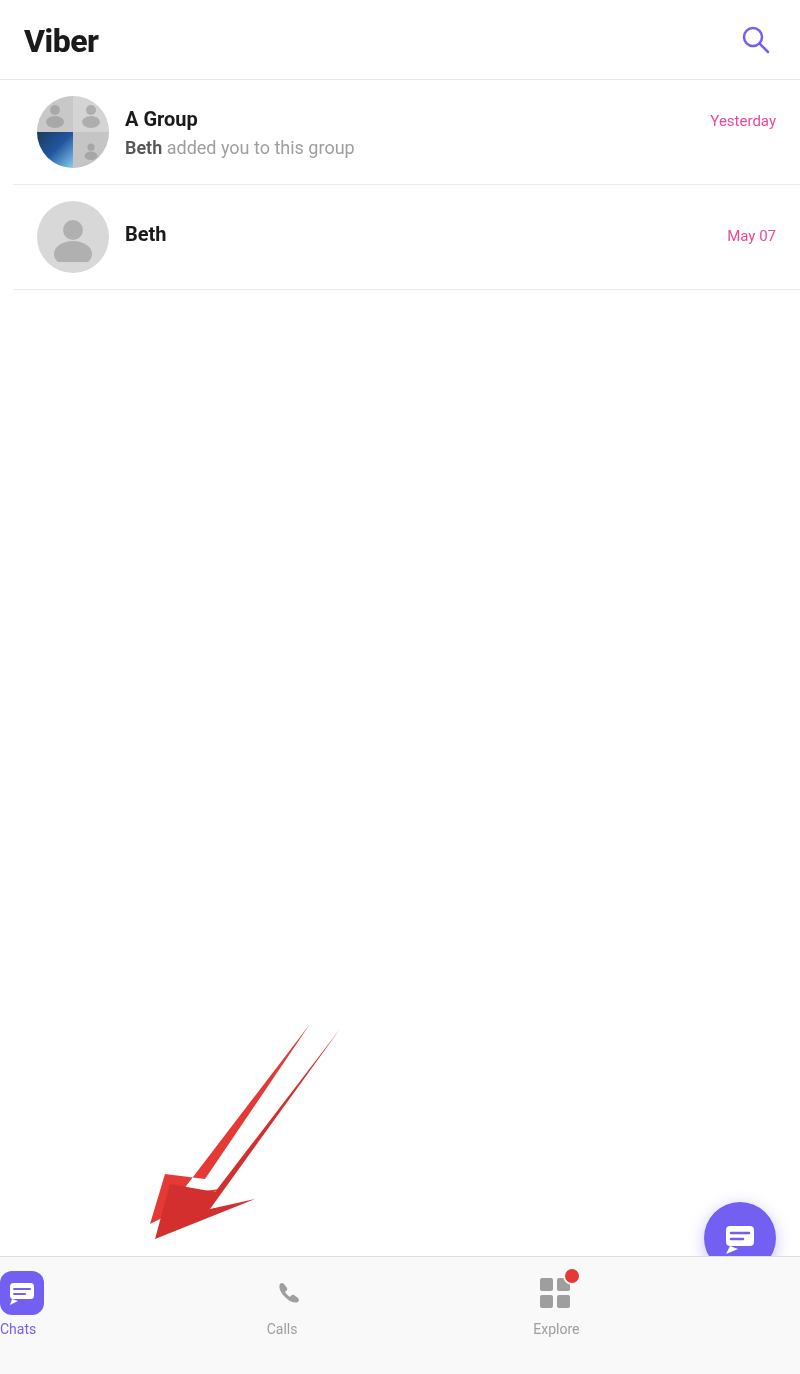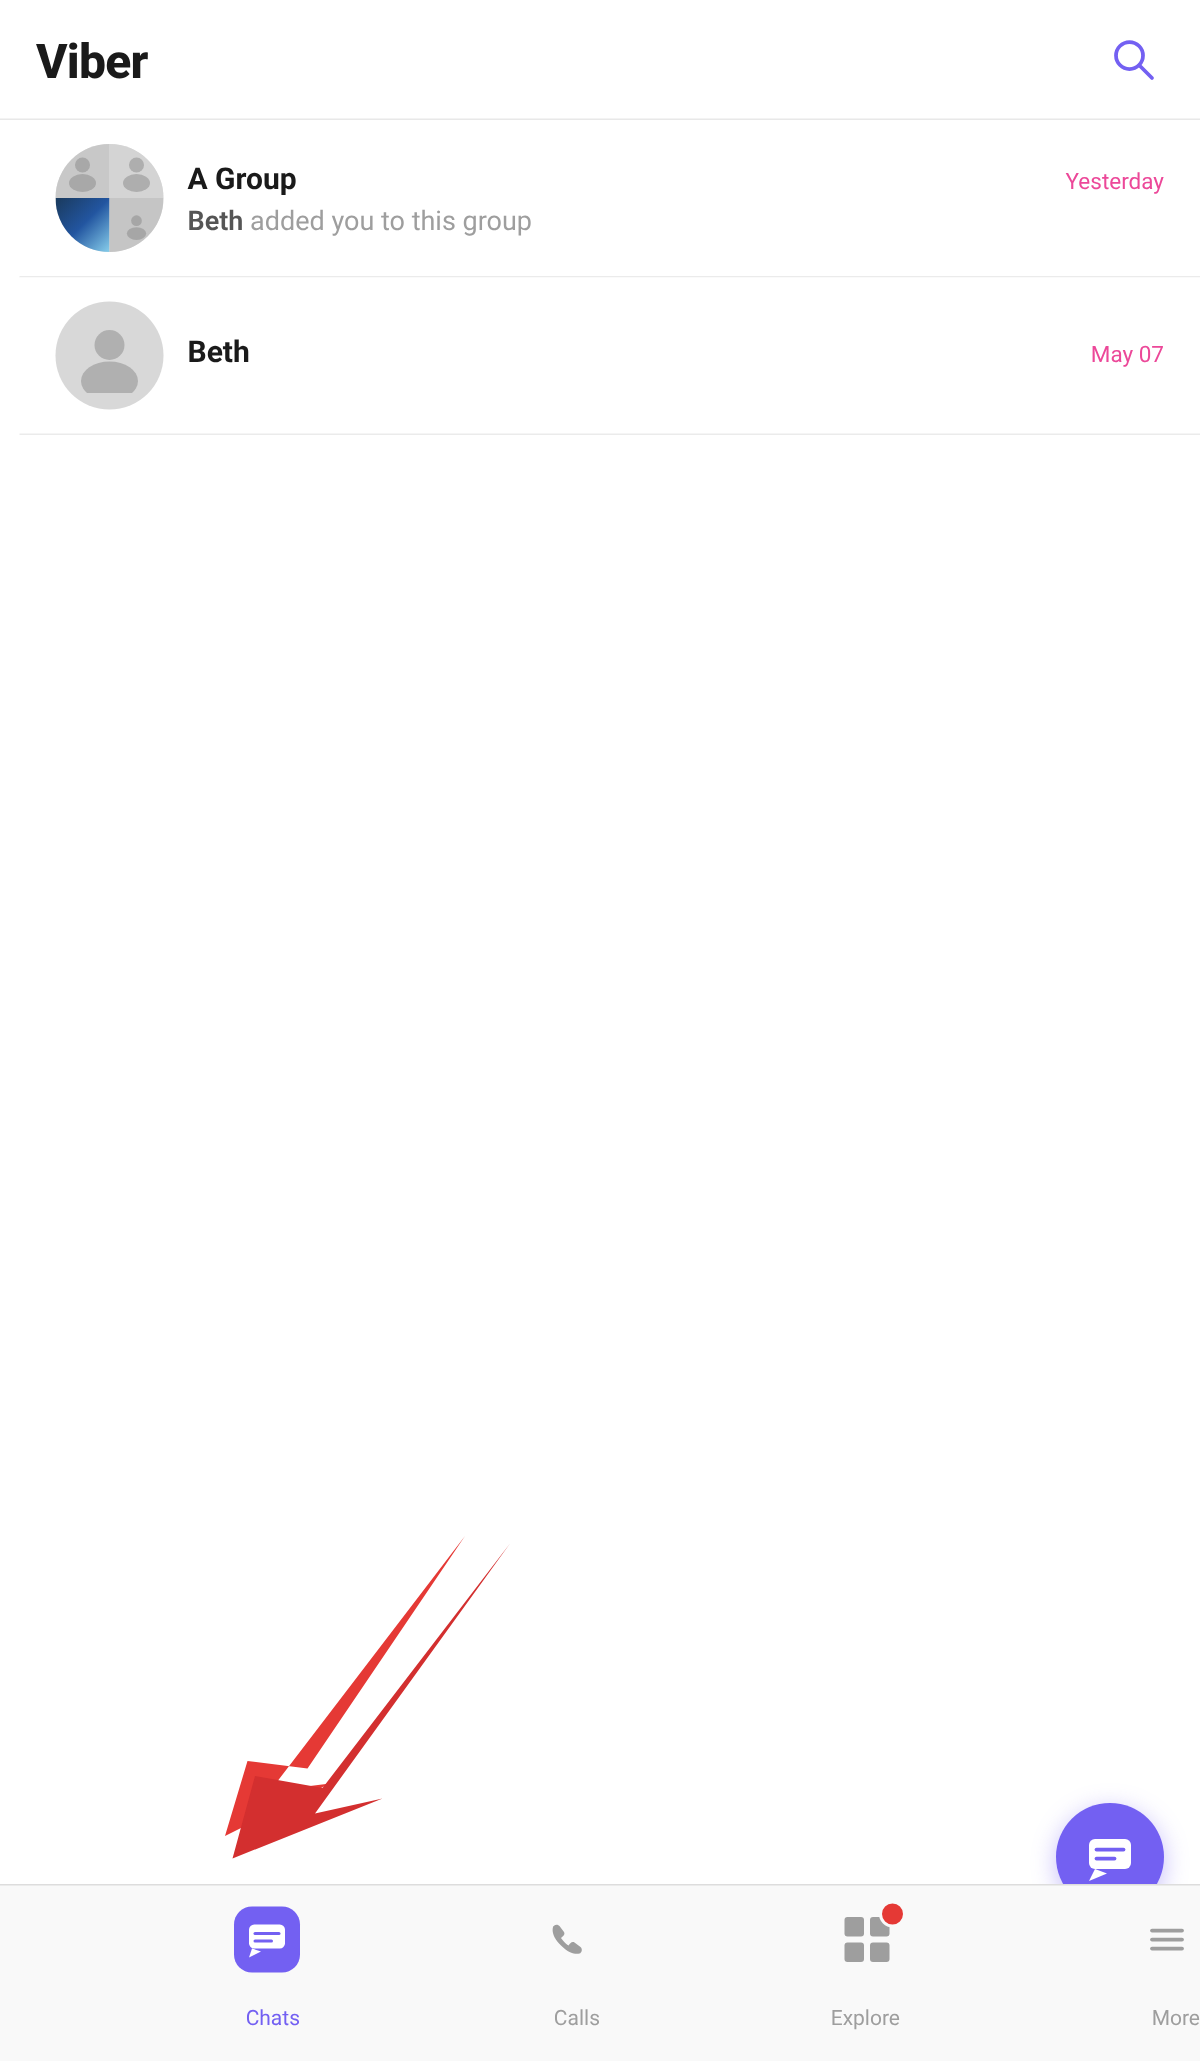--- a/index.html
+++ b/index.html
@@ -176,22 +176,22 @@
       background: #f9f9f9;
       border-top: 1px solid #ddd;
       display: flex;
       align-items: flex-start;
       padding-top: 14px;
     }
     .nav-item {
       flex: 1;
       display: flex;
       flex-direction: column;
-      align-items: flex-end;
-      gap: 23px;
+      align-items: flex-start;
+      gap: 6px;
       cursor: pointer;
     }
     .nav-item-icon {
       width: 44px;
       height: 44px;
       display: flex;
       align-items: center;
       justify-content: center;
       border-radius: 12px;
     }
@@ -357,24 +357,14 @@
         <rect x="2" y="2" width="13" height="13" rx="2" fill="#9e9e9e"></rect>
         <rect x="19" y="2" width="13" height="13" rx="2" fill="#9e9e9e"></rect>
         <rect x="2" y="19" width="13" height="13" rx="2" fill="#9e9e9e"></rect>
         <rect x="19" y="19" width="13" height="13" rx="2" fill="#9e9e9e"></rect>
       </svg>
       <div class="explore-badge"></div>
     </div>
     <span class="nav-item-label">Explore</span>
   </div>
 
-  <div class="nav-item">
-    <div class="nav-item-icon">
-      <svg width="28" height="28" viewBox="0 0 28 28" fill="none">
-        <line x1="4" y1="8" x2="24" y2="8" stroke="#9e9e9e" stroke-width="2.5" stroke-linecap="round"></line>
-        <line x1="4" y1="14" x2="24" y2="14" stroke="#9e9e9e" stroke-width="2.5" stroke-linecap="round"></line>
-        <line x1="4" y1="20" x2="24" y2="20" stroke="#9e9e9e" stroke-width="2.5" stroke-linecap="round"></line>
-      </svg>
-    </div>
-    <span class="nav-item-label">More</span>
-  </div>
 
 </div>
 
 </body></html>

